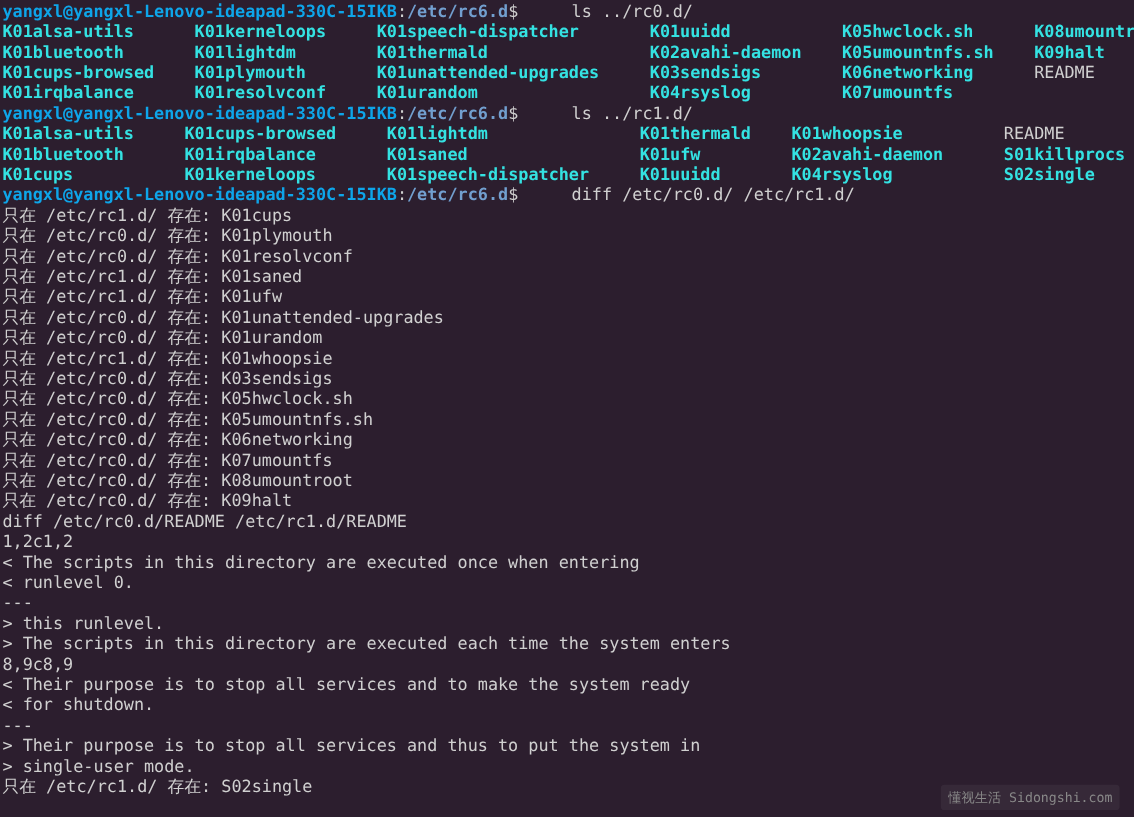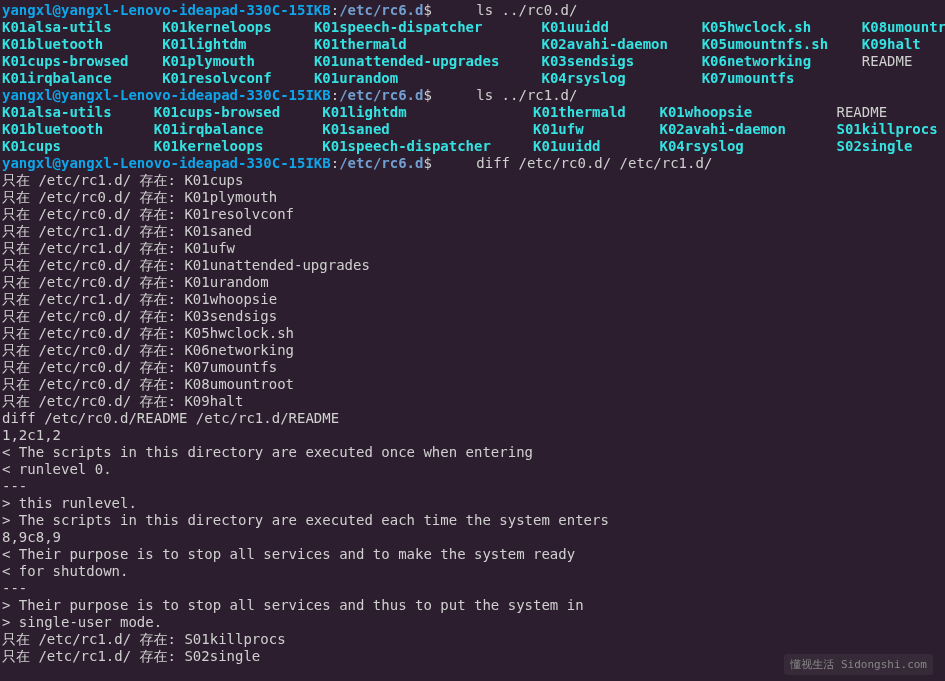--- a/index.html
+++ b/index.html
@@ -50,33 +50,33 @@
     <div class="line white">只在 /etc/rc1.d/ 存在: K01cups</div>
     <div class="line white">只在 /etc/rc0.d/ 存在: K01plymouth</div>
     <div class="line white">只在 /etc/rc0.d/ 存在: K01resolvconf</div>
     <div class="line white">只在 /etc/rc1.d/ 存在: K01saned</div>
     <div class="line white">只在 /etc/rc1.d/ 存在: K01ufw</div>
     <div class="line white">只在 /etc/rc0.d/ 存在: K01unattended-upgrades</div>
     <div class="line white">只在 /etc/rc0.d/ 存在: K01urandom</div>
     <div class="line white">只在 /etc/rc1.d/ 存在: K01whoopsie</div>
     <div class="line white">只在 /etc/rc0.d/ 存在: K03sendsigs</div>
     <div class="line white">只在 /etc/rc0.d/ 存在: K05hwclock.sh</div>
+    <div class="line white">只在 /etc/rc0.d/ 存在: K05umountnfs.sh</div>
     <div class="line white">只在 /etc/rc0.d/ 存在: K06networking</div>
     <div class="line white">只在 /etc/rc0.d/ 存在: K07umountfs</div>
     <div class="line white">只在 /etc/rc0.d/ 存在: K08umountroot</div>
     <div class="line white">只在 /etc/rc0.d/ 存在: K09halt</div>
     <div class="line white">diff /etc/rc0.d/README /etc/rc1.d/README</div>
     <div class="line white">1,2c1,2</div>
     <div class="line white">&lt; The scripts in this directory are executed once when entering</div>
     <div class="line white">&lt; runlevel 0.</div>
     <div class="line white">---</div>
     <div class="line white">&gt; this runlevel.</div>
     <div class="line white">&gt; The scripts in this directory are executed each time the system enters</div>
     <div class="line white">8,9c8,9</div>
     <div class="line white">&lt; Their purpose is to stop all services and to make the system ready</div>
     <div class="line white">&lt; for shutdown.</div>
     <div class="line white">---</div>
     <div class="line white">&gt; Their purpose is to stop all services and thus to put the system in</div>
     <div class="line white">&gt; single-user mode.</div>
-    <div class="line white">只在 /etc/rc1.d/ 存在: S01killprocs</div>
     <div class="line white">只在 /etc/rc1.d/ 存在: S02single</div>
   </div>
 <div class="watermark">懂视生活 Sidongshi.com</div>
 
 </body></html>

